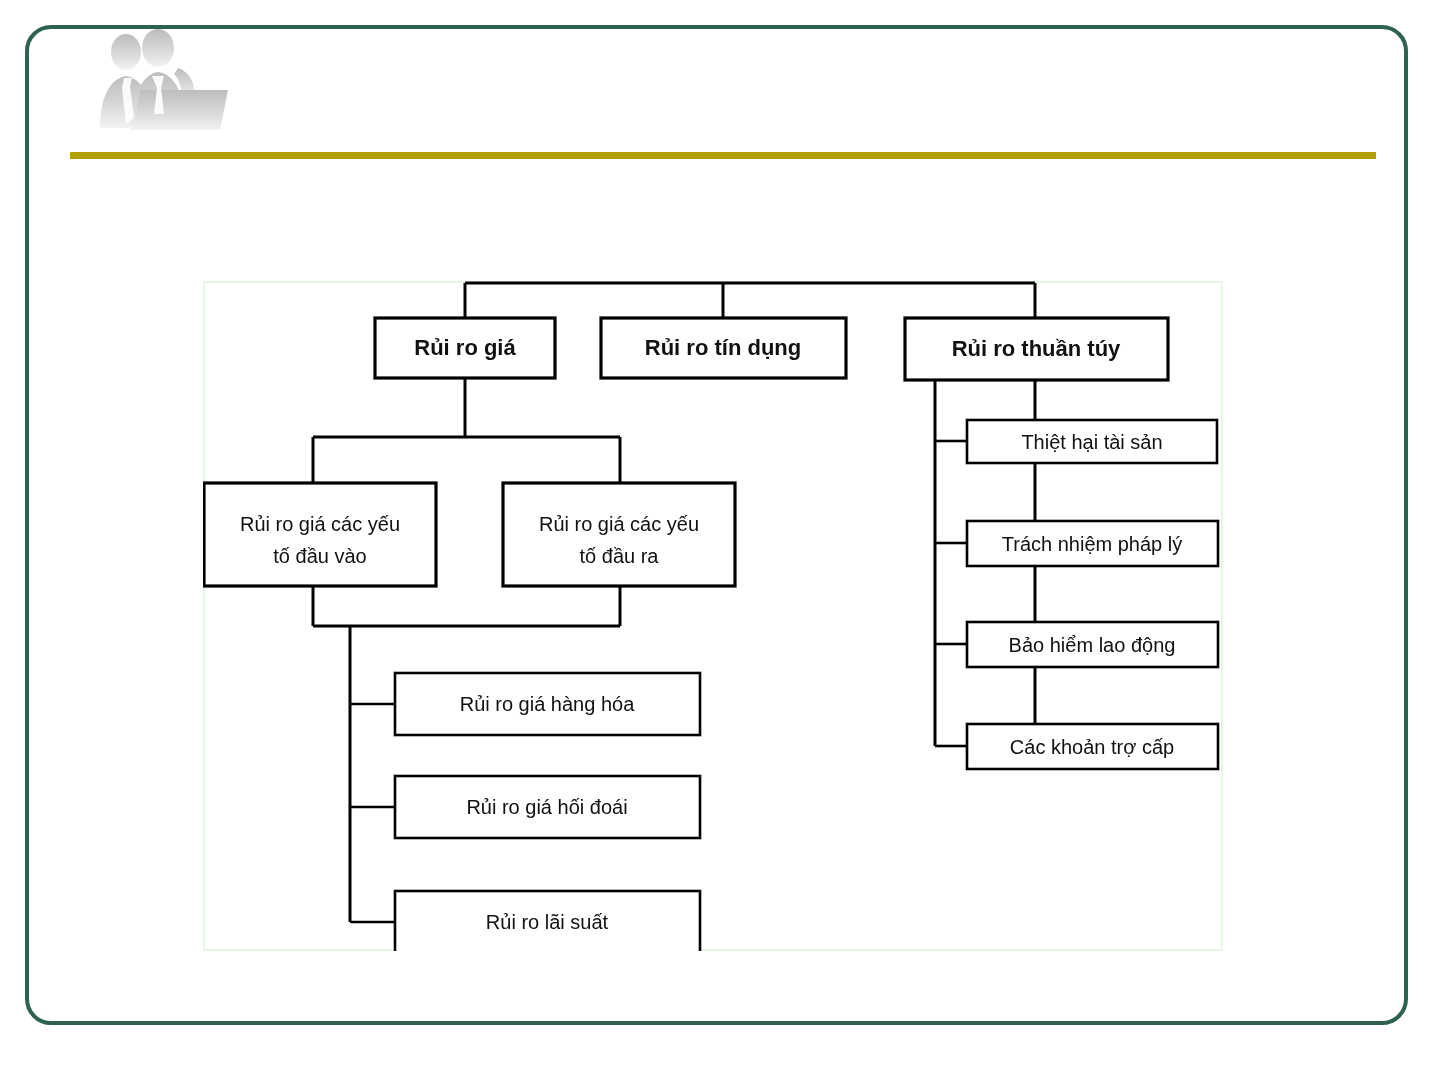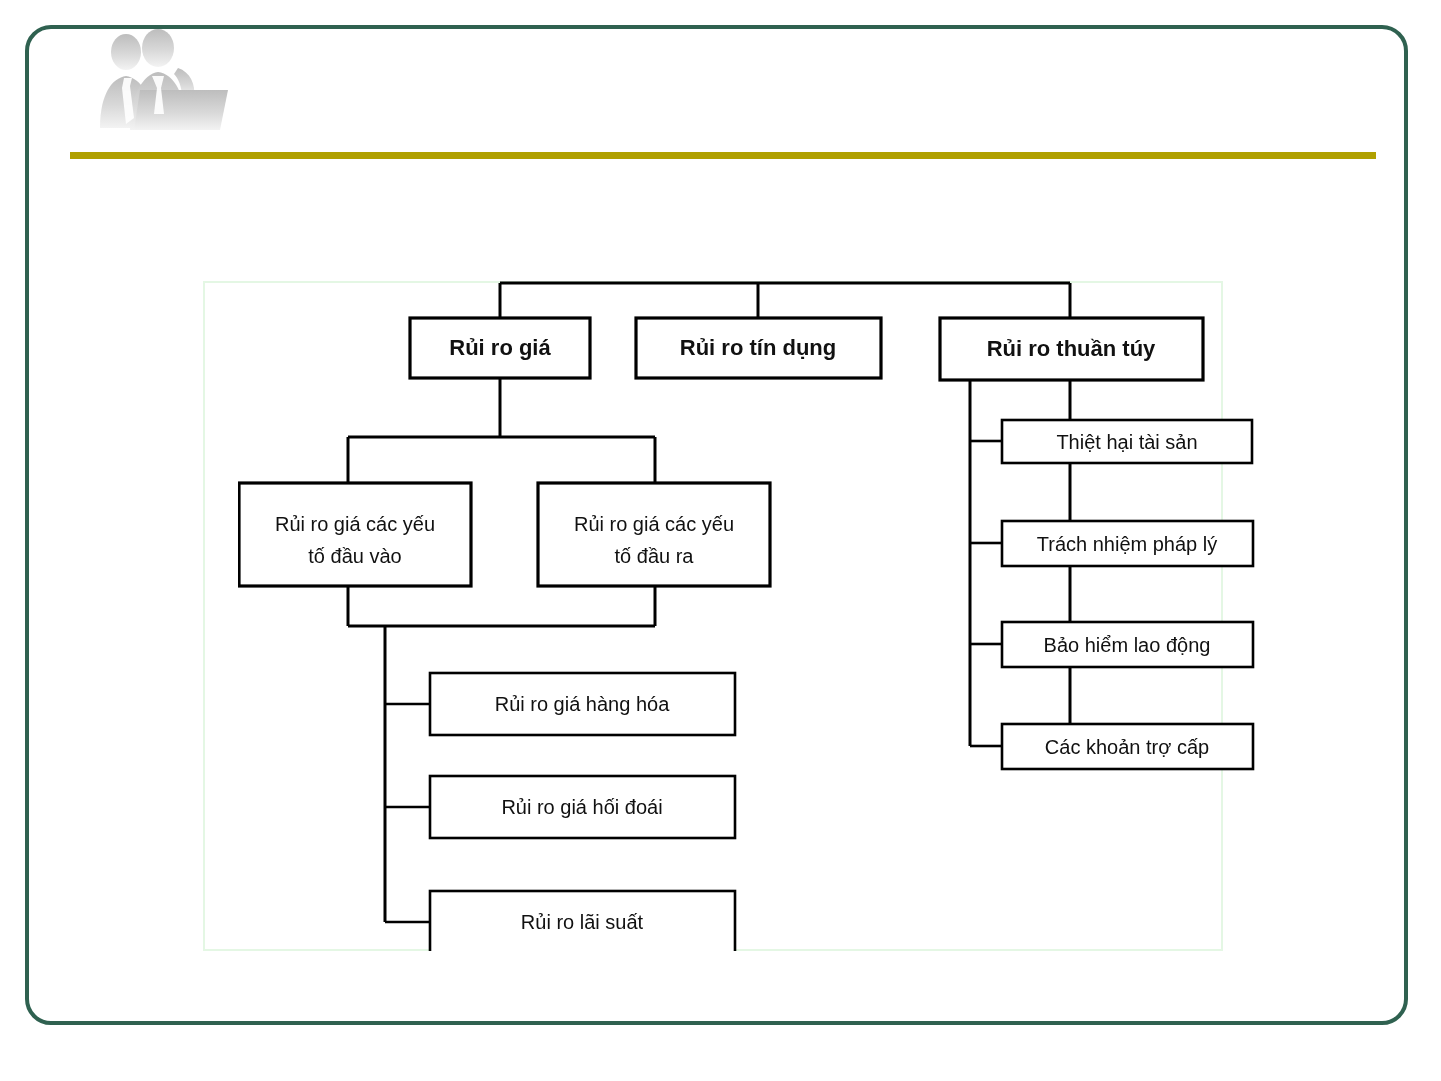--- a/index.html
+++ b/index.html
@@ -11,21 +11,21 @@
   #slide-border{position:absolute;left:25px;top:25px;width:1383px;height:1000px;
       border:4px solid #2f6150;border-radius:26px;box-sizing:border-box;background:transparent;}
 
   
   #header-art{position:absolute;left:78px;top:28px;width:190px;height:130px;overflow:hidden;}
   #gold-rule{position:absolute;left:70px;top:152px;width:1306px;height:7px;background:#b0a000;}
 
   
   #diagram-frame{position:absolute;left:203px;top:281px;width:1020px;height:670px;
       border:2px solid #e4f7e4;box-sizing:border-box;background:#ffffff;}
-  #diagram{position:absolute;left:203px;top:281px;width:1020px;height:670px;margin-left:35px;}
+  #diagram{position:absolute;left:203px;top:281px;width:1020px;height:670px;}
 
   
   .node-text{font-family:"Liberation Sans","DejaVu Sans",sans-serif;fill:#111111;}
   .lvl1{font-size:22px;font-weight:bold;}
   .lvl2{font-size:20px;font-weight:normal;}
   .lvl3{font-size:20px;font-weight:normal;}
   .box{fill:#ffffff;stroke:#000000;stroke-width:3.2;}
   .box-thin{fill:#ffffff;stroke:#000000;stroke-width:2.6;}
   .conn{stroke:#000000;stroke-width:3;fill:none;}
   .conn-thin{stroke:#000000;stroke-width:2.6;fill:none;}

